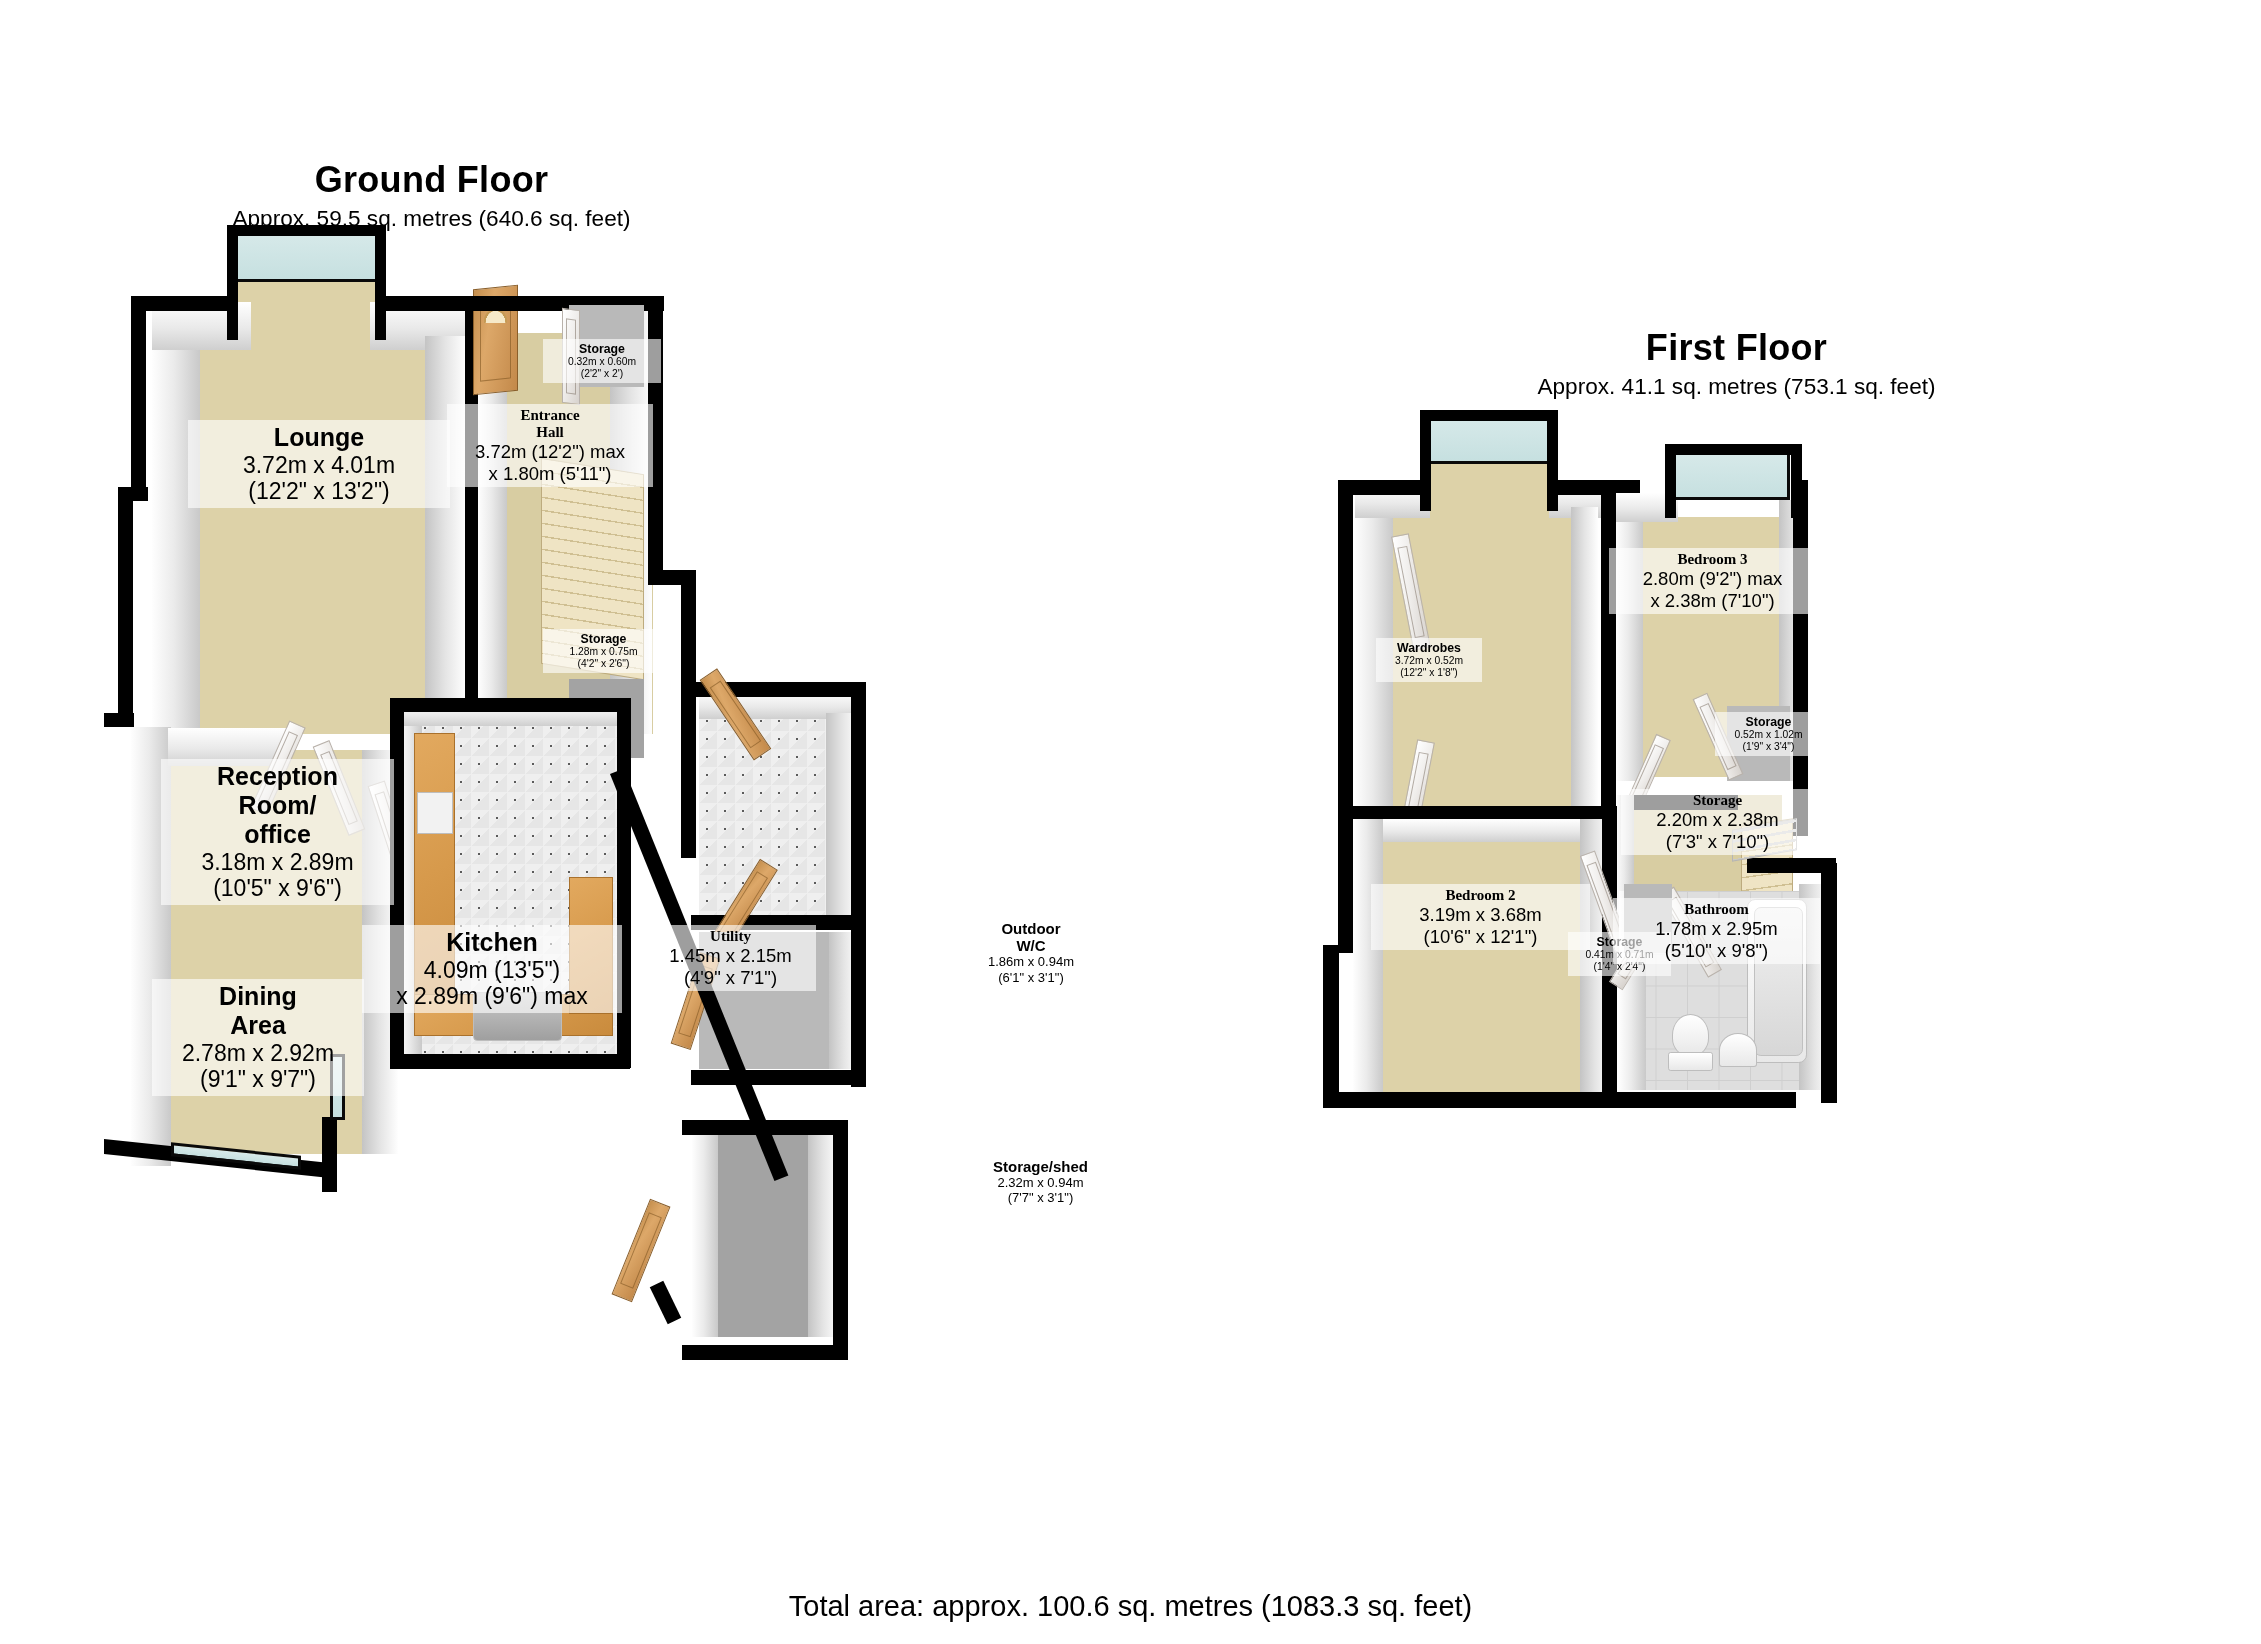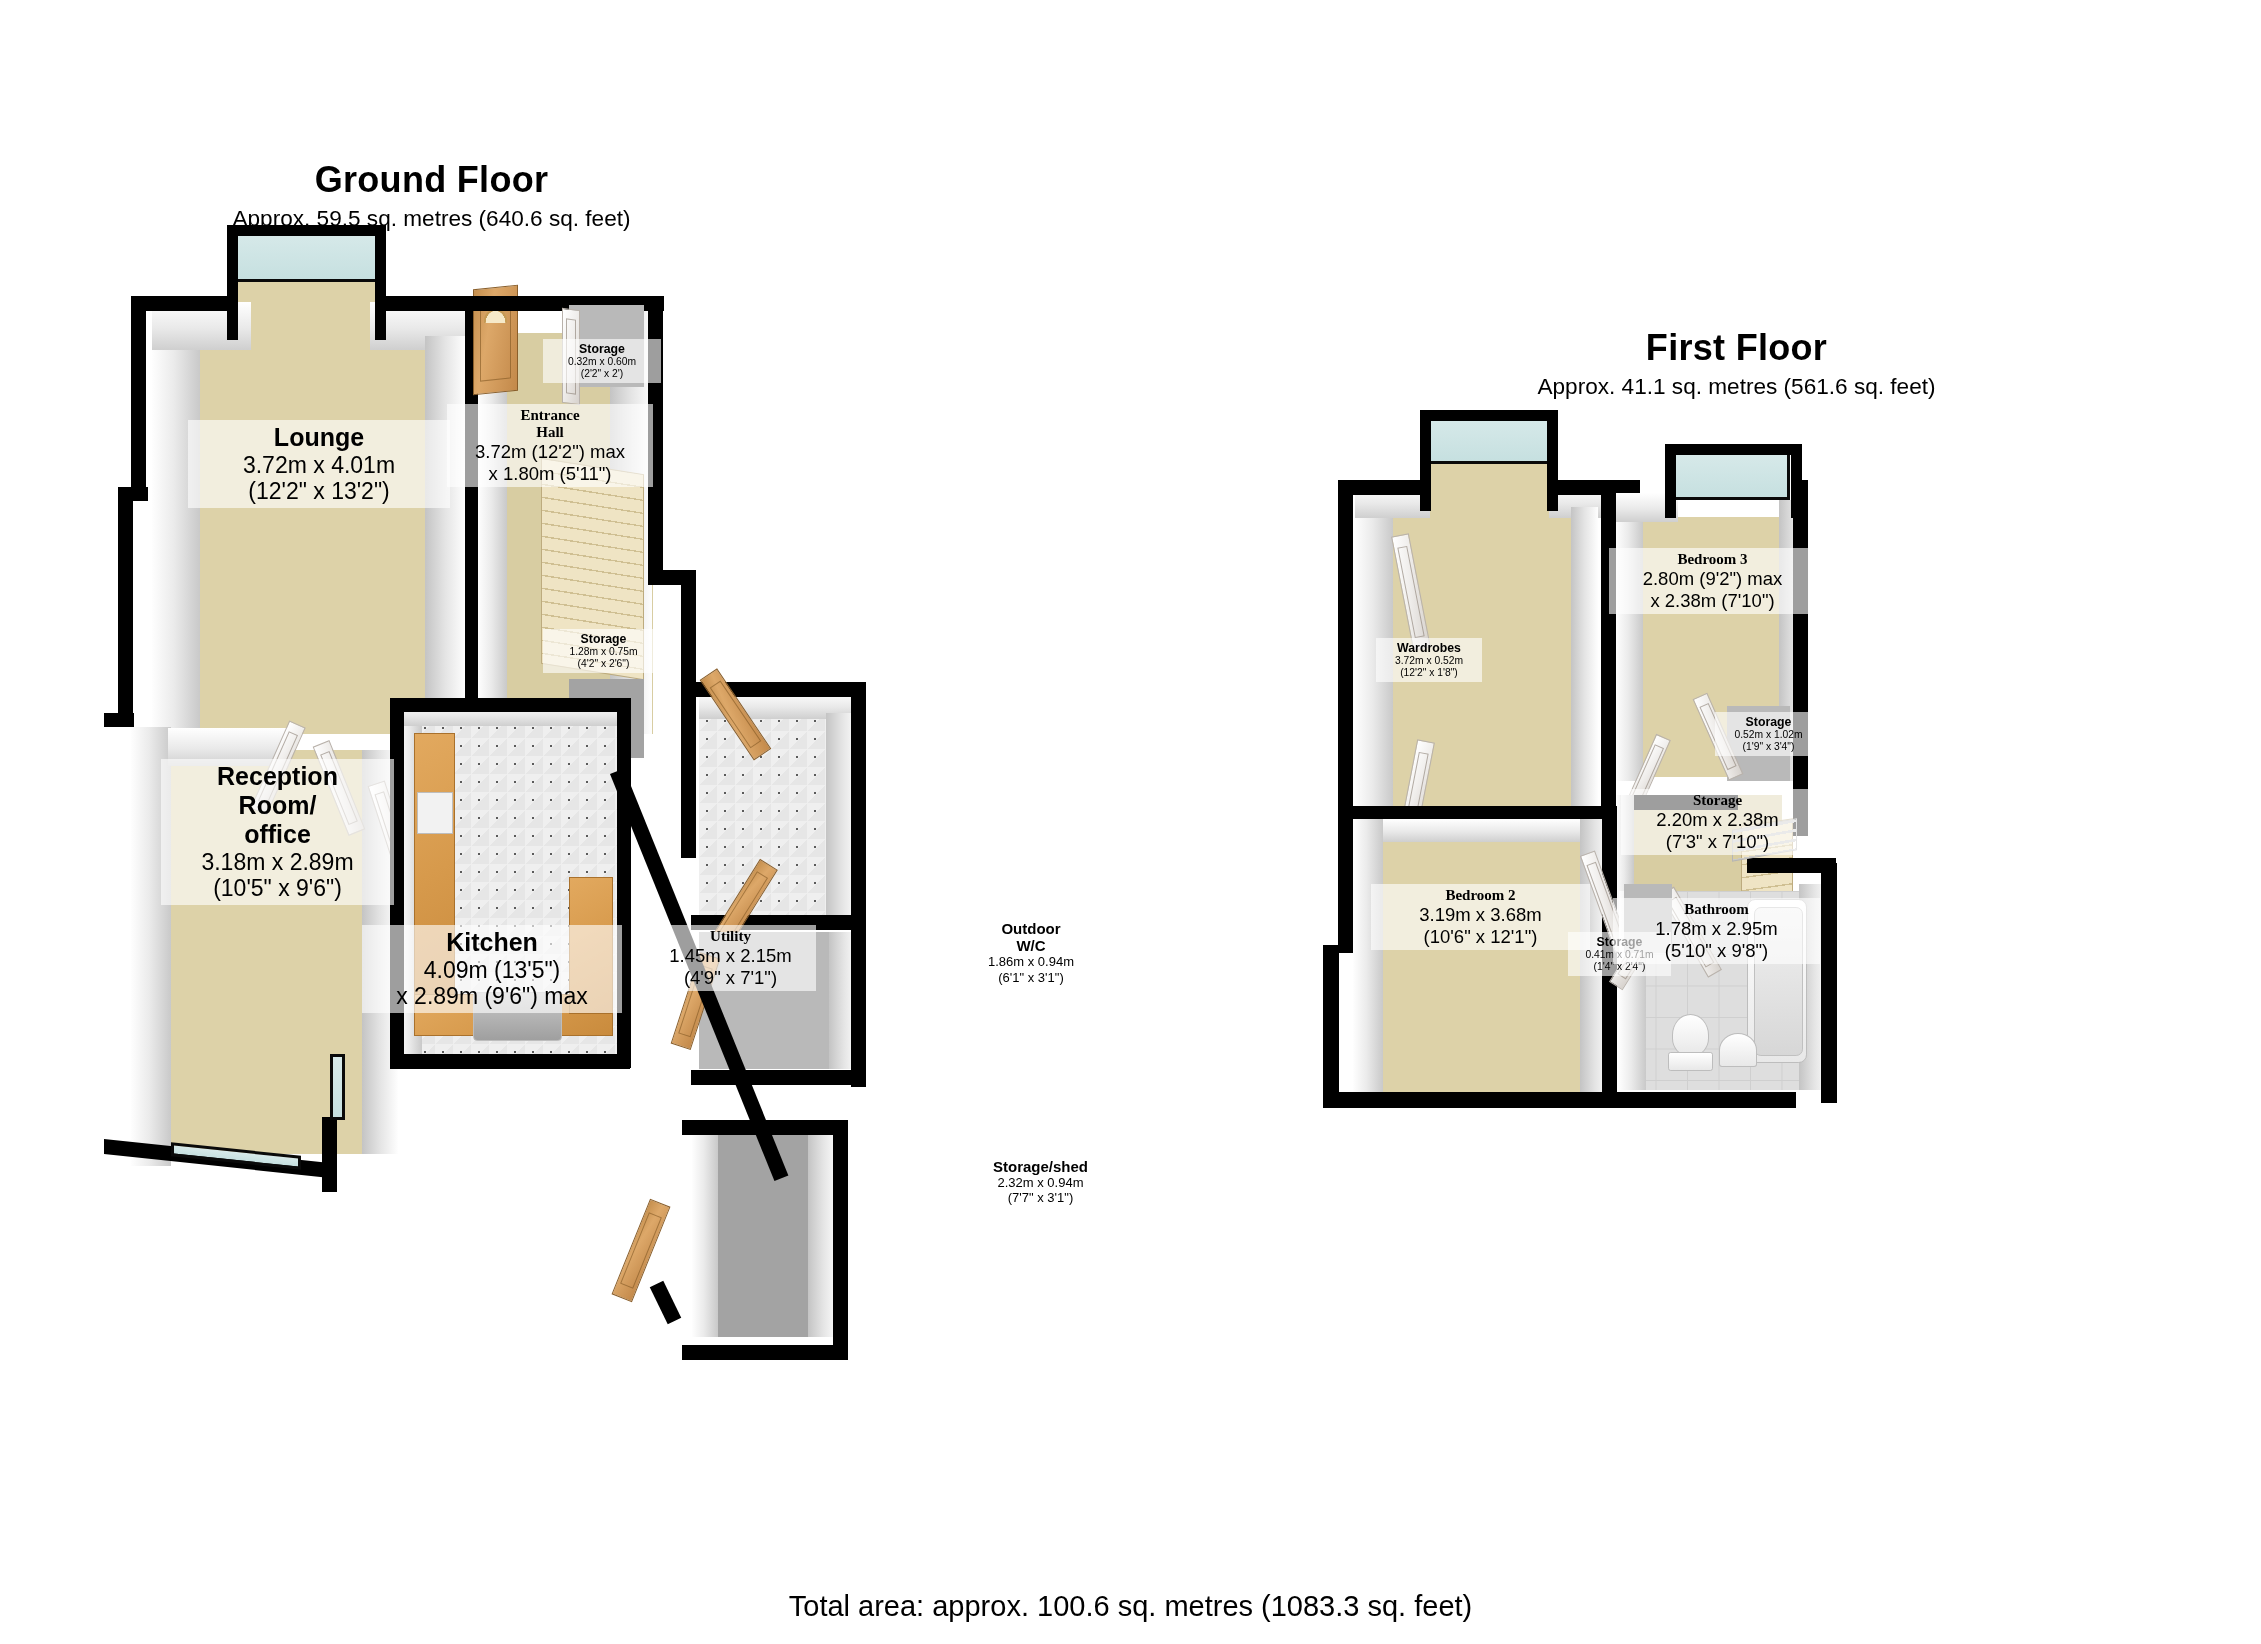--- a/index.html
+++ b/index.html
@@ -180,21 +180,21 @@
 </head>
 <body>
 
 <div class="floor-title-block" id="gf-title">
   <div class="floor-title">Ground Floor</div>
   <div class="floor-sub">Approx. 59.5 sq. metres (640.6 sq. feet)</div>
 </div>
 
 <div class="floor-title-block" id="ff-title">
   <div class="floor-title">First Floor</div>
-  <div class="floor-sub">Approx. 41.1 sq. metres (561.6 sq. feet)</div>
+  <div class="floor-sub">Approx. 41.1 sq. metres (753.1 sq. feet)</div>
 </div>
 
 <div class="plan" id="ground-plan">
 
   <div class="room-floor floor-carpet" style="left:110px; top:93px; width:264px; height:401px;"></div>
 
   <div class="room-floor floor-carpet" style="left:147px; top:38px; width:147px; height:58px;"></div>
 
   <div class="wall-face-v" style="left:63px; top:62px; width:48px; height:439px;"></div>
   <div class="wall-face" style="left:63px; top:62px; width:99px; height:48px;"></div>
@@ -332,20 +332,26 @@
     <span class="ldim">4.09m (13'5")</span>
     <span class="ldim">x 2.89m (9'6") max</span>
   </div>
 
   <div class="label mid" style="left:556px; top:685px; width:171px;">
     <span class="lname">Utility</span>
     <span class="ldim">1.45m x 2.15m</span>
     <span class="ldim">(4'9" x 7'1")</span>
   </div>
 
+  <div class="label big" style="left:63px; top:739px; width:212px;">
+    <span class="lname">Dining</span>
+    <span class="lname">Area</span>
+    <span class="ldim">2.78m x 2.92m</span>
+    <span class="ldim">(9'1" x 9'7")</span>
+  </div>
 
   <div class="label small" style="left:876px; top:677px; width:132px;">
     <span class="lname">Outdoor</span>
     <span class="lname">W/C</span>
     <span class="ldim">1.86m x 0.94m</span>
     <span class="ldim">(6'1" x 3'1")</span>
   </div>
 
   <div class="label small" style="left:883px; top:915px; width:137px;">
     <span class="lname">Storage/shed</span>

